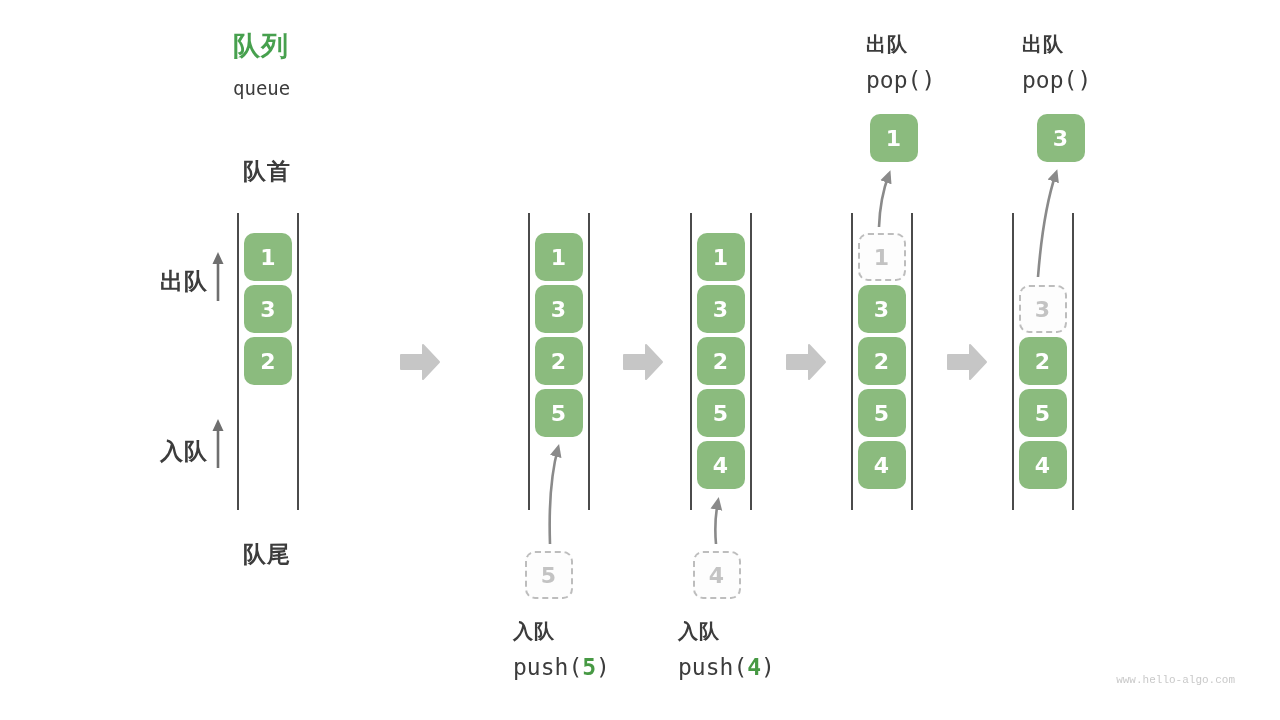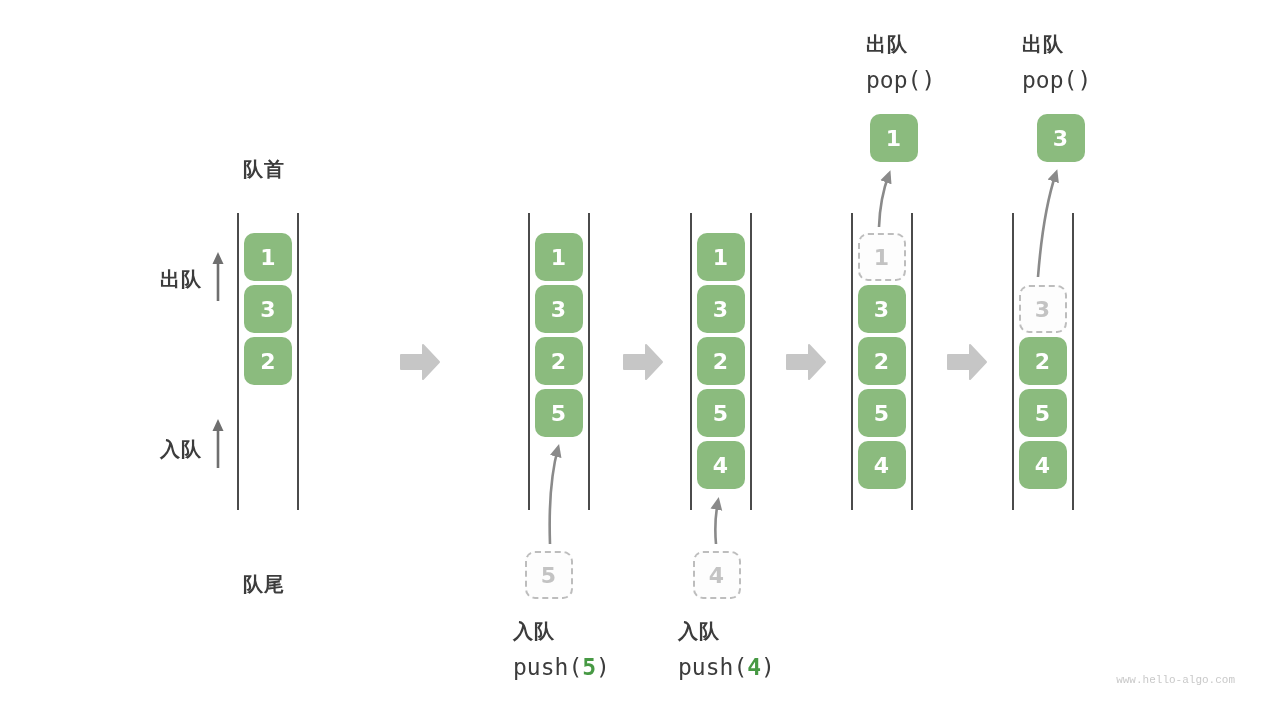--- a/index.html
+++ b/index.html
@@ -16,21 +16,21 @@
     --watermark:#c9c9c9;
   }
   html,body{margin:0;padding:0;background:#fff;}
   #stage{
     position:relative;width:1280px;height:720px;background:#ffffff;
     font-family:"Liberation Sans","DejaVu Sans",sans-serif;overflow:hidden;
   }
   .abs{position:absolute;}
   .title{color:var(--title-green);font-size:27px;font-weight:bold;letter-spacing:1px;}
   .subtitle{font-family:"DejaVu Sans Mono",monospace;font-size:19px;color:var(--text-dark);margin-top:13px;letter-spacing:0px;}
-  .side-label{font-size:20px;font-weight:bold;color:var(--text-dark);letter-spacing:1px;}
+  .side-label{font-size:23px;font-weight:bold;color:var(--text-dark);letter-spacing:1px;}
   .vline{position:absolute;top:213px;width:2px;height:297px;background:var(--wall);}
   .box{
     position:absolute;width:48px;height:48px;border-radius:10px;box-sizing:border-box;
     display:flex;align-items:center;justify-content:center;
     font-family:"DejaVu Sans",sans-serif;font-size:22px;
   }
   .box.filled{background:var(--green);color:#fff;font-weight:bold;}
   .box.ghost{border:2.5px dashed var(--ghost-border);background:#fdfdfd;color:var(--ghost-text);font-weight:600;}
   .oplabel{position:absolute;}
   .op-zh{font-size:20px;font-weight:600;color:var(--text-dark);letter-spacing:1px;}
@@ -41,23 +41,27 @@
   .watermark{
     position:absolute;right:45px;top:674px;
     font-family:Liberation Mono, monospace;font-size:11px;color:var(--watermark);
   }
 </style>
 </head>
 <body>
 
 <div id="stage">
 
+  <div class="abs" style="left:233px;top:28px;">
+    <div class="title">队列</div>
+    <div class="subtitle">queue</div>
+  </div>
 
   <div class="abs side-label" style="left:243px;top:156px;">队首</div>
-  <div class="abs side-label" style="left:243px;top:539px;margin-top:32px;">队尾</div>
+  <div class="abs side-label" style="left:243px;top:539px;">队尾</div>
   <div class="abs side-label" style="left:160px;top:266px;">出队</div>
   <div class="abs side-label" style="left:160px;top:436px;">入队</div>
 
   <svg id="overlay" width="1280" height="720" viewBox="0 0 1280 720">
     <defs>
       <marker id="ah-gray" viewBox="0 0 10 10" refX="6.5" refY="5" markerWidth="5.2" markerHeight="5.2" orient="auto">
         <path d="M0,0.6 L9.5,5 L0,9.4 z" fill="#8a8a8a"></path>
       </marker>
       <marker id="ah-dark" viewBox="0 0 10 10" refX="6.5" refY="5" markerWidth="5" markerHeight="5" orient="auto">
         <path d="M0,0.6 L9.5,5 L0,9.4 z" fill="#6f6f6f"></path>

